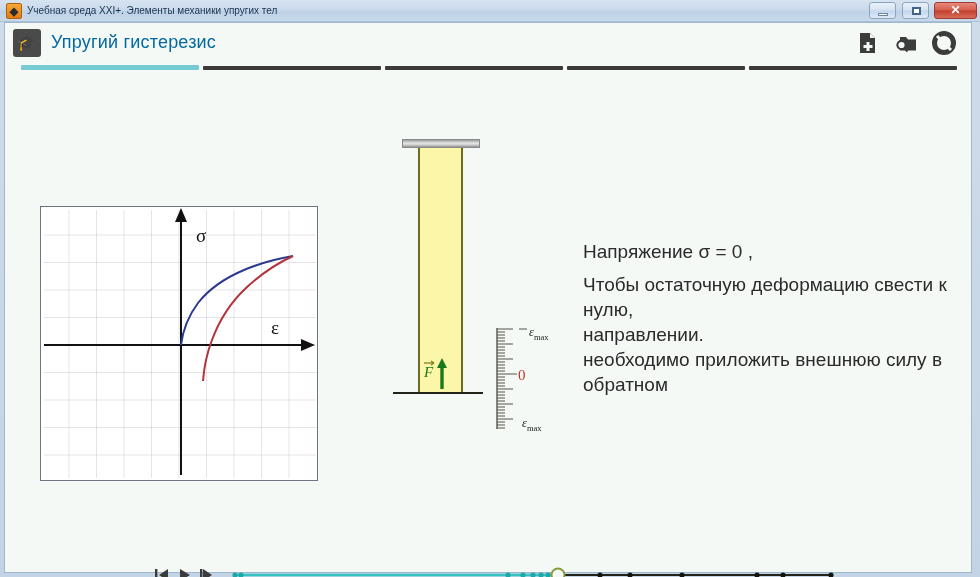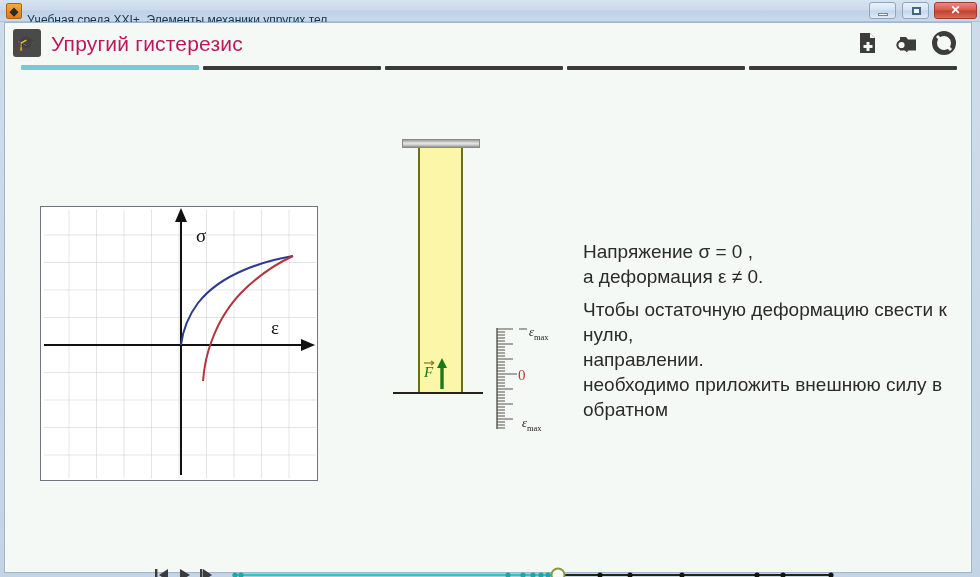--- a/index.html
+++ b/index.html
@@ -46,22 +46,22 @@
     left: 0; top: -1px;
     width: 14px;
     text-align: center;
     font-size: 11px;
     line-height: 16px;
     color: #2b2b2b;
     font-weight: bold;
   }
   .title-text {
     position: absolute;
-    left: 27px; top: 12px;
-    font-size: 12px;
+    left: 27px; top: 3px;
+    font-size: 10px;
     color: #18334f;
     white-space: nowrap;
     line-height: 16px;
   }
   .win-btns {
     position: absolute;
     right: 3px; top: 2px;
     height: 18px;
   }
   .win-btn {
@@ -130,22 +130,22 @@
     left: 3px; top: 6px;
     width: 22px; height: 16px;
     color: #e8e8e0;
     font-size: 15px;
     line-height: 16px;
     text-align: center;
   }
   .page-title {
     position: absolute;
     left: 46px; top: 9px;
-    font-size: 21px;
-    color: #be185d;
+    font-size: 18px;
+    color: #0369a1;
     letter-spacing: 0.2px;
   }
 
   .hdr-btn {
     position: absolute;
     top: 7px;
     width: 26px; height: 26px;
     color: #3a3a3a;
   }
   .hdr-btn svg { display: block; }
@@ -412,21 +412,20 @@
     </div>
 
     <div class="zero-label">0</div>
 
     <div class="ruler-label" style="left:517px; top:393px;">
       <span>ε</span><sub>max</sub>
     </div>
 
     <div class="explain">
       <div>Напряжение σ = 0 ,</div>
-      <div>а деформация ε ≠ 0.</div>
       <div class="para2">Чтобы остаточную деформацию свести к нулю,</div>
       <div>направлении.</div>
       <div>необходимо приложить внешнюю силу в обратном</div>
     </div>
 
     <div class="pb-btn" style="left:148px;">
       <svg width="18" height="16" viewBox="0 0 18 16" aria-hidden="true">
         <rect x="2" y="2" width="2.4" height="12" fill="#3b3b3b"></rect>
         <path d="M15,2 L15,14 L6,8 z" fill="#3b3b3b"></path>
       </svg>

